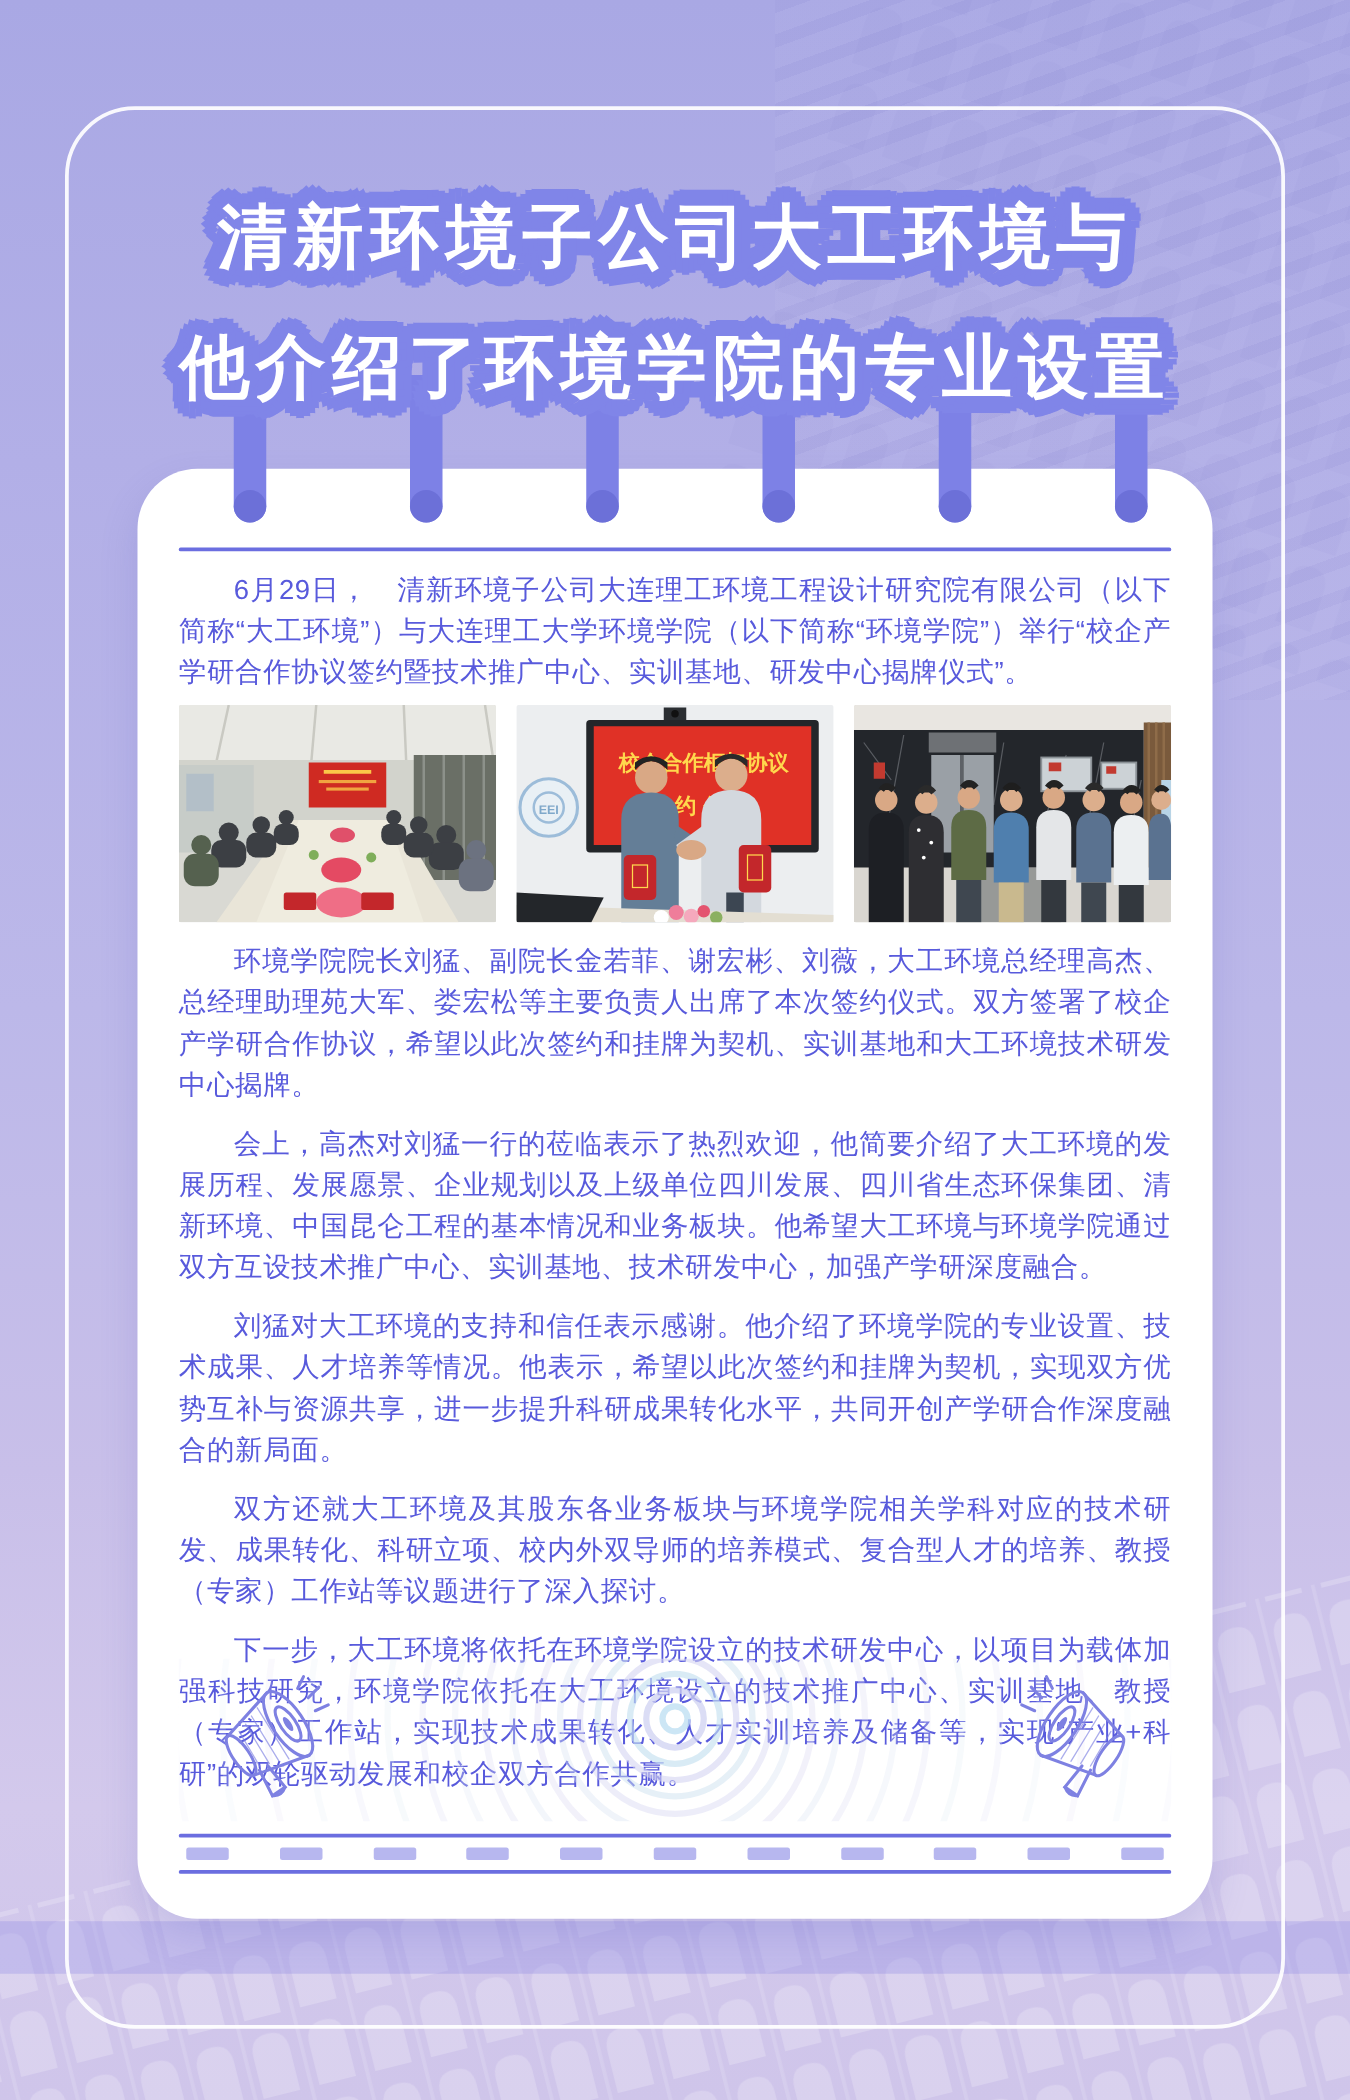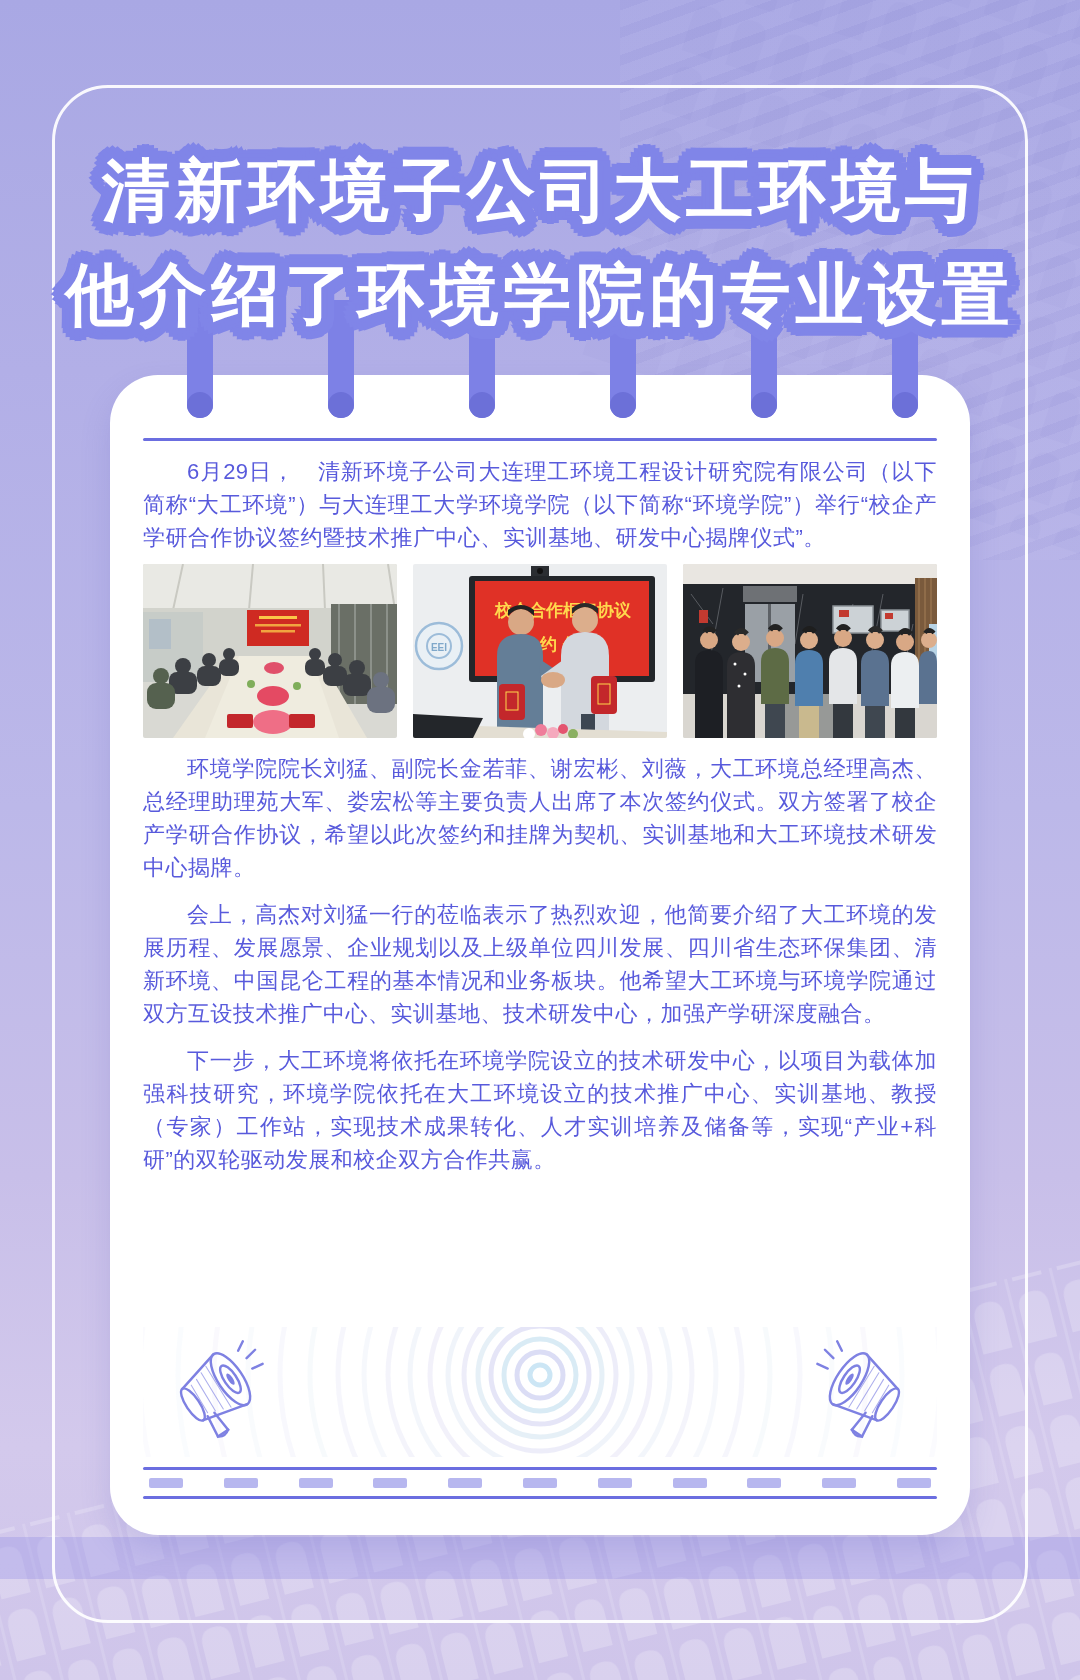--- a/index.html
+++ b/index.html
@@ -9,21 +9,21 @@
     background:linear-gradient(180deg,#a9a8e4 0%,#b2afe7 22%,#bcb8e9 48%,#c8bfe9 70%,#d3c9ec 86%,#cfc5ea 100%);
   }
   .bg-svg{position:absolute;left:0;top:0;z-index:0;}
   .frame{
     position:absolute;left:52px;top:85px;width:970px;height:1532px;z-index:1;
     border:3px solid rgba(255,255,255,.92);border-radius:56px;
   }
   
   .title{position:absolute;left:0;top:138px;width:1080px;text-align:center;z-index:5;}
   .title-line{
-    display:block;color:#ffffff;font-size:68px;font-weight:800;letter-spacing:5px;
+    display:block;color:#ffffff;font-size:56px;font-weight:800;letter-spacing:5px;
     line-height:104px;white-space:nowrap;
     text-shadow:
       13px 0 0 #8085e8,12px 5px 0 #8085e8,9px 9px 0 #8085e8,5px 12px 0 #8085e8,
       0 13px 0 #8085e8,-5px 12px 0 #8085e8,-9px 9px 0 #8085e8,-12px 5px 0 #8085e8,
       -13px 0 0 #8085e8,-12px -5px 0 #8085e8,-9px -9px 0 #8085e8,-5px -12px 0 #8085e8,
       0 -13px 0 #8085e8,5px -12px 0 #8085e8,9px -9px 0 #8085e8,12px -5px 0 #8085e8;
   }
   
   .tab{
     position:absolute;top:300px;width:26px;height:118px;background:#7d81e6;
@@ -282,20 +282,22 @@
                   <path d="M242 69 Q246 63 251 69" stroke="#222" stroke-width="4" fill="#222"></path>
                   <path d="M236 140 V100 Q236 87 246 87 Q254 87 254 100 V140 Z" fill="#5a7290"></path>
                 </g>
             </g>
           </svg>
         </div>
       </div>
 
       <p>环境学院院长刘猛、副院长金若菲、谢宏彬、刘薇，大工环境总经理高杰、总经理助理苑大军、娄宏松等主要负责人出席了本次签约仪式。双方签署了校企产学研合作协议，希望以此次签约和挂牌为契机、实训基地和大工环境技术研发中心揭牌。</p>
       <p>会上，高杰对刘猛一行的莅临表示了热烈欢迎，他简要介绍了大工环境的发展历程、发展愿景、企业规划以及上级单位四川发展、四川省生态环保集团、清新环境、中国昆仑工程的基本情况和业务板块。他希望大工环境与环境学院通过双方互设技术推广中心、实训基地、技术研发中心，加强产学研深度融合。</p>
+      <p>刘猛对大工环境的支持和信任表示感谢。他介绍了环境学院的专业设置、技术成果、人才培养等情况。他表示，希望以此次签约和挂牌为契机，实现双方优势互补与资源共享，进一步提升科研成果转化水平，共同开创产学研合作深度融合的新局面。</p>
+      <p>双方还就大工环境及其股东各业务板块与环境学院相关学科对应的技术研发、成果转化、科研立项、校内外双导师的培养模式、复合型人才的培养、教授（专家）工作站等议题进行了深入探讨。</p>
       <p>下一步，大工环境将依托在环境学院设立的技术研发中心，以项目为载体加强科技研究，环境学院依托在大工环境设立的技术推广中心、实训基地、教授（专家）工作站，实现技术成果转化、人才实训培养及储备等，实现“产业+科研”的双轮驱动发展和校企双方合作共赢。</p>
     </div>
   </div>
 
   <div class="band">
     <svg class="ripples" viewBox="0 0 794 130" preserveAspectRatio="xMidYMid slice">
       <g fill="none">
         <circle cx="397" cy="48" r="10" stroke="#bfe0f2" stroke-width="5" opacity="0.8"></circle>
         <circle cx="397" cy="48" r="23" stroke="#cfd2f2" stroke-width="5" opacity="0.75"></circle>
         <circle cx="397" cy="48" r="36" stroke="#c4e0f0" stroke-width="5" opacity="0.65"></circle>

